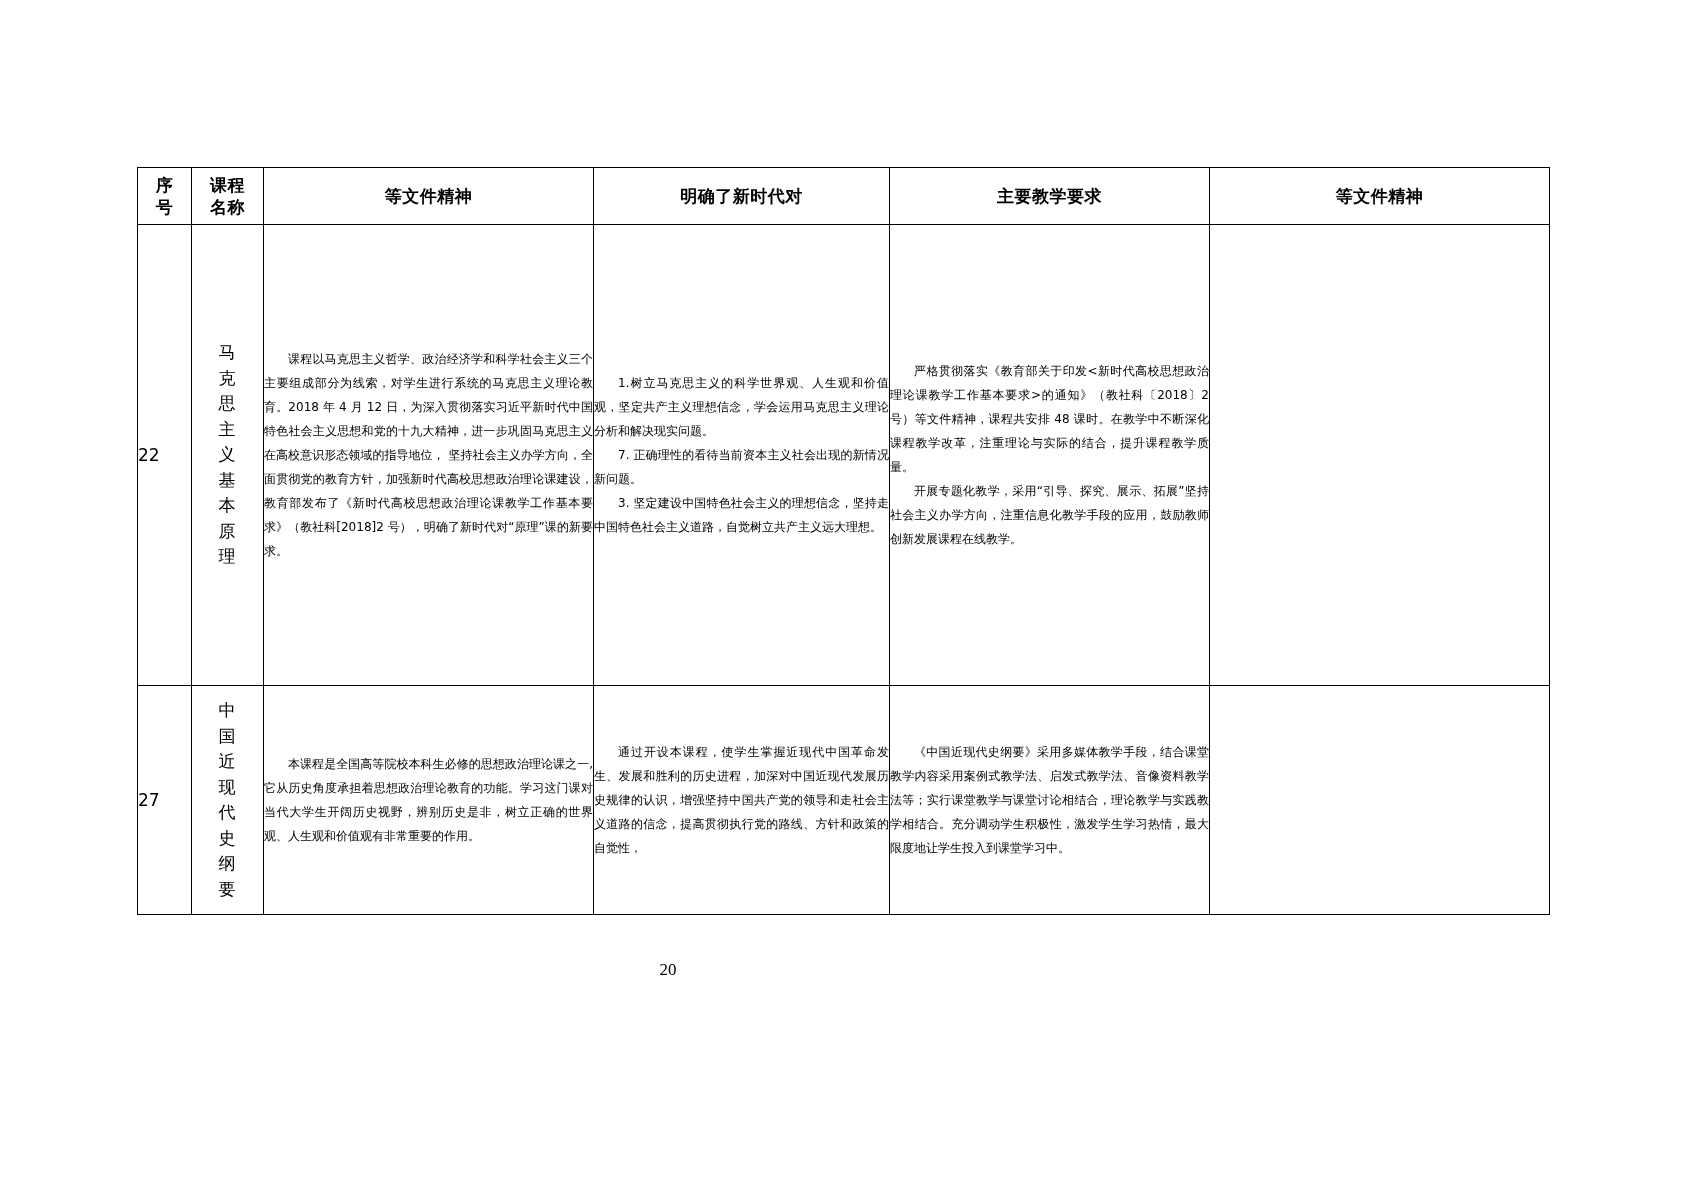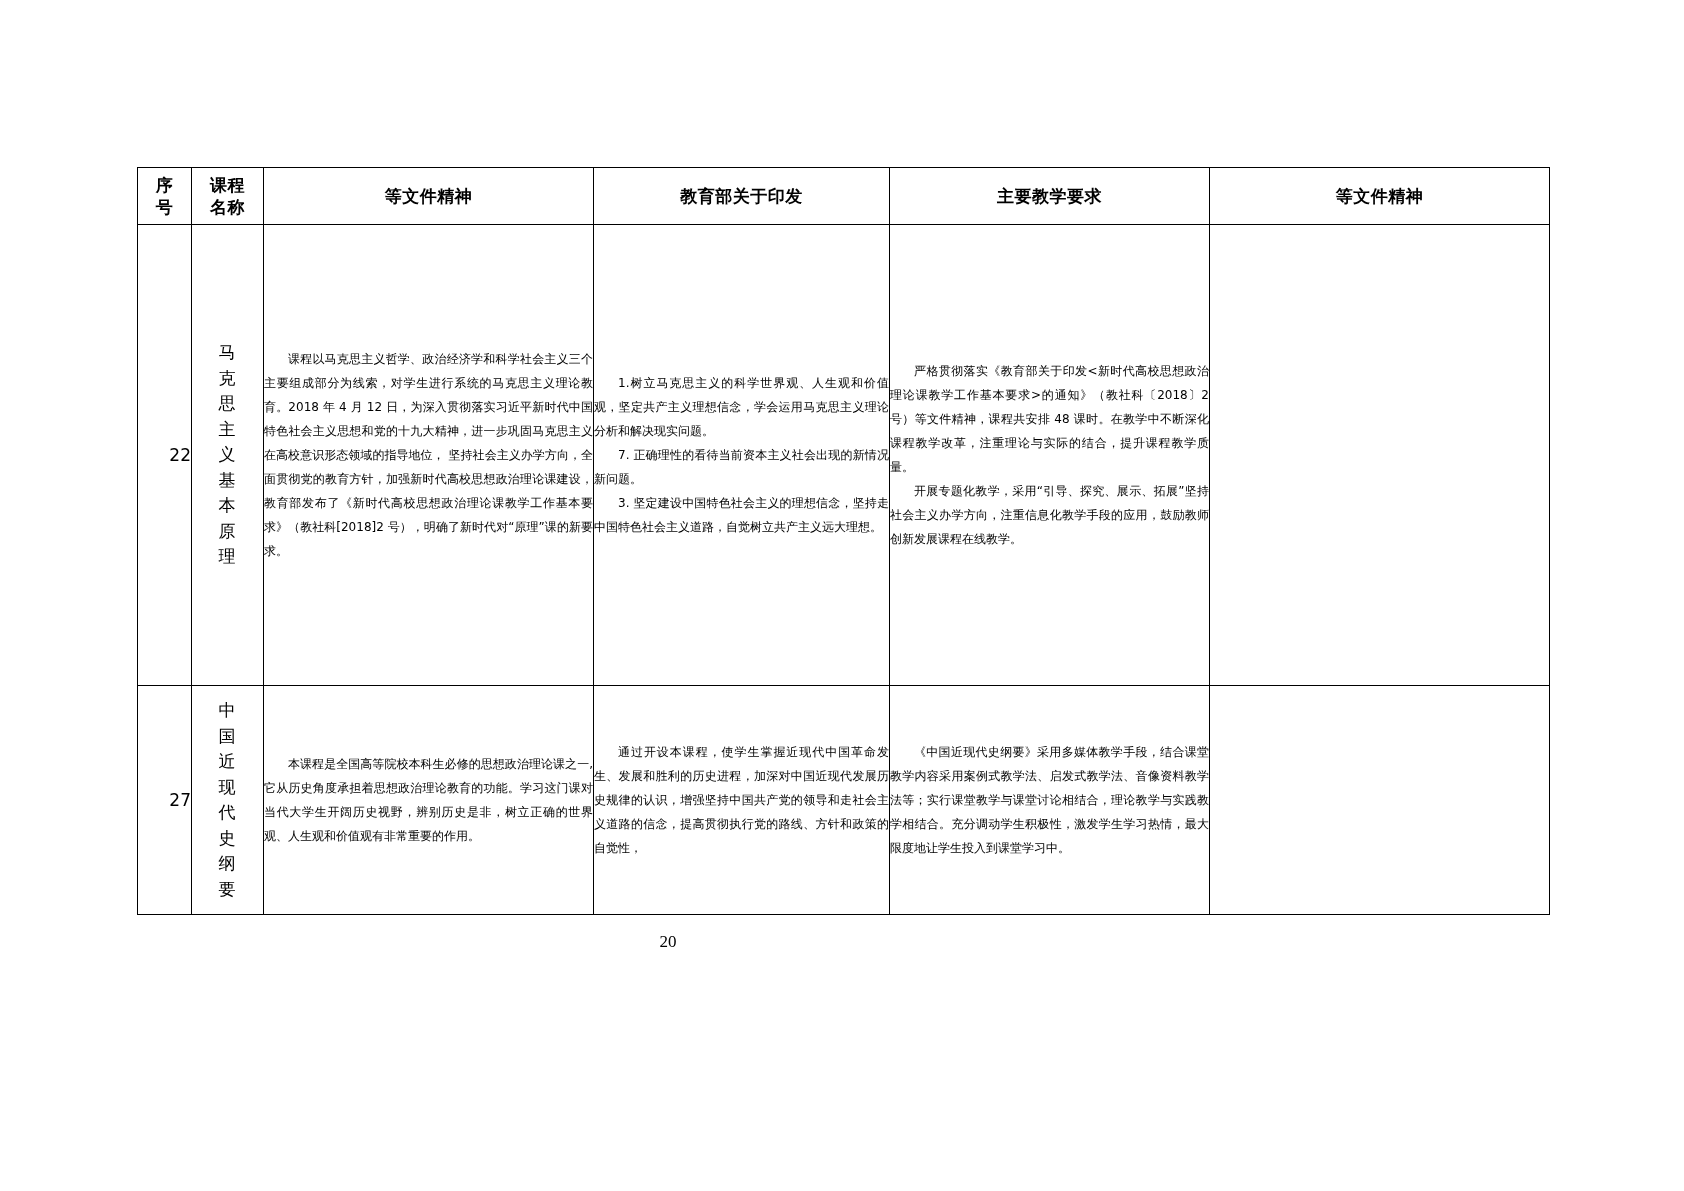--- a/index.html
+++ b/index.html
@@ -51,21 +51,21 @@
   }
   
   .col-no    { width: 54px; }
   .col-name  { width: 72px; }
   .col-goal  { width: 330px; }
   .col-content { width: 296px; }
   .col-req   { width: 320px; }
   .col-ideo  { width: 340px; }
 
   .cell-no {
-    text-align: right;
+    text-align: left;
     font-family: "DejaVu Sans", "Liberation Sans", sans-serif;
     font-weight: bold;
     font-size: 17px;
   }
   .cell-name {
     text-align: center;
     font-family: "DejaVu Sans", "Liberation Sans", sans-serif;
     font-size: 17px;
     line-height: 1.5;
     padding: 4px 6px;
@@ -84,21 +84,21 @@
   }
   .body-text p {
     margin: 0;
   }
   .indent {
     text-indent: 2em;
   }
   .page-number {
     position: absolute;
     left: 0;
-    top: 932px;
+    top: 960px;
     width: 1336px;
     text-align: center;
     font-family: "Liberation Serif", "DejaVu Serif", serif;
     font-size: 17px;
   }
   .row-22 td { height: 460px; }
   .row-23 td { height: 228px; }
   .mid { vertical-align: middle; }
   .top { vertical-align: top; }
 </style>
@@ -124,21 +124,21 @@
             <div>号</div>
           </div>
         </td>
         <td>
           <div class="two-line">
             <div>课程</div>
             <div>名称</div>
           </div>
         </td>
         <td>等文件精神</td>
-        <td>教育部关于印发</td>
+        <td>明确了新时代对</td>
         <td>主要教学要求</td>
         <td>等文件精神</td>
       </tr>
     </thead>
     <tbody>
       <tr class="row-22">
         <td class="cell-no mid">22</td>
         <td class="cell-name mid">
           <span>马</span>
           <span>克</span>

